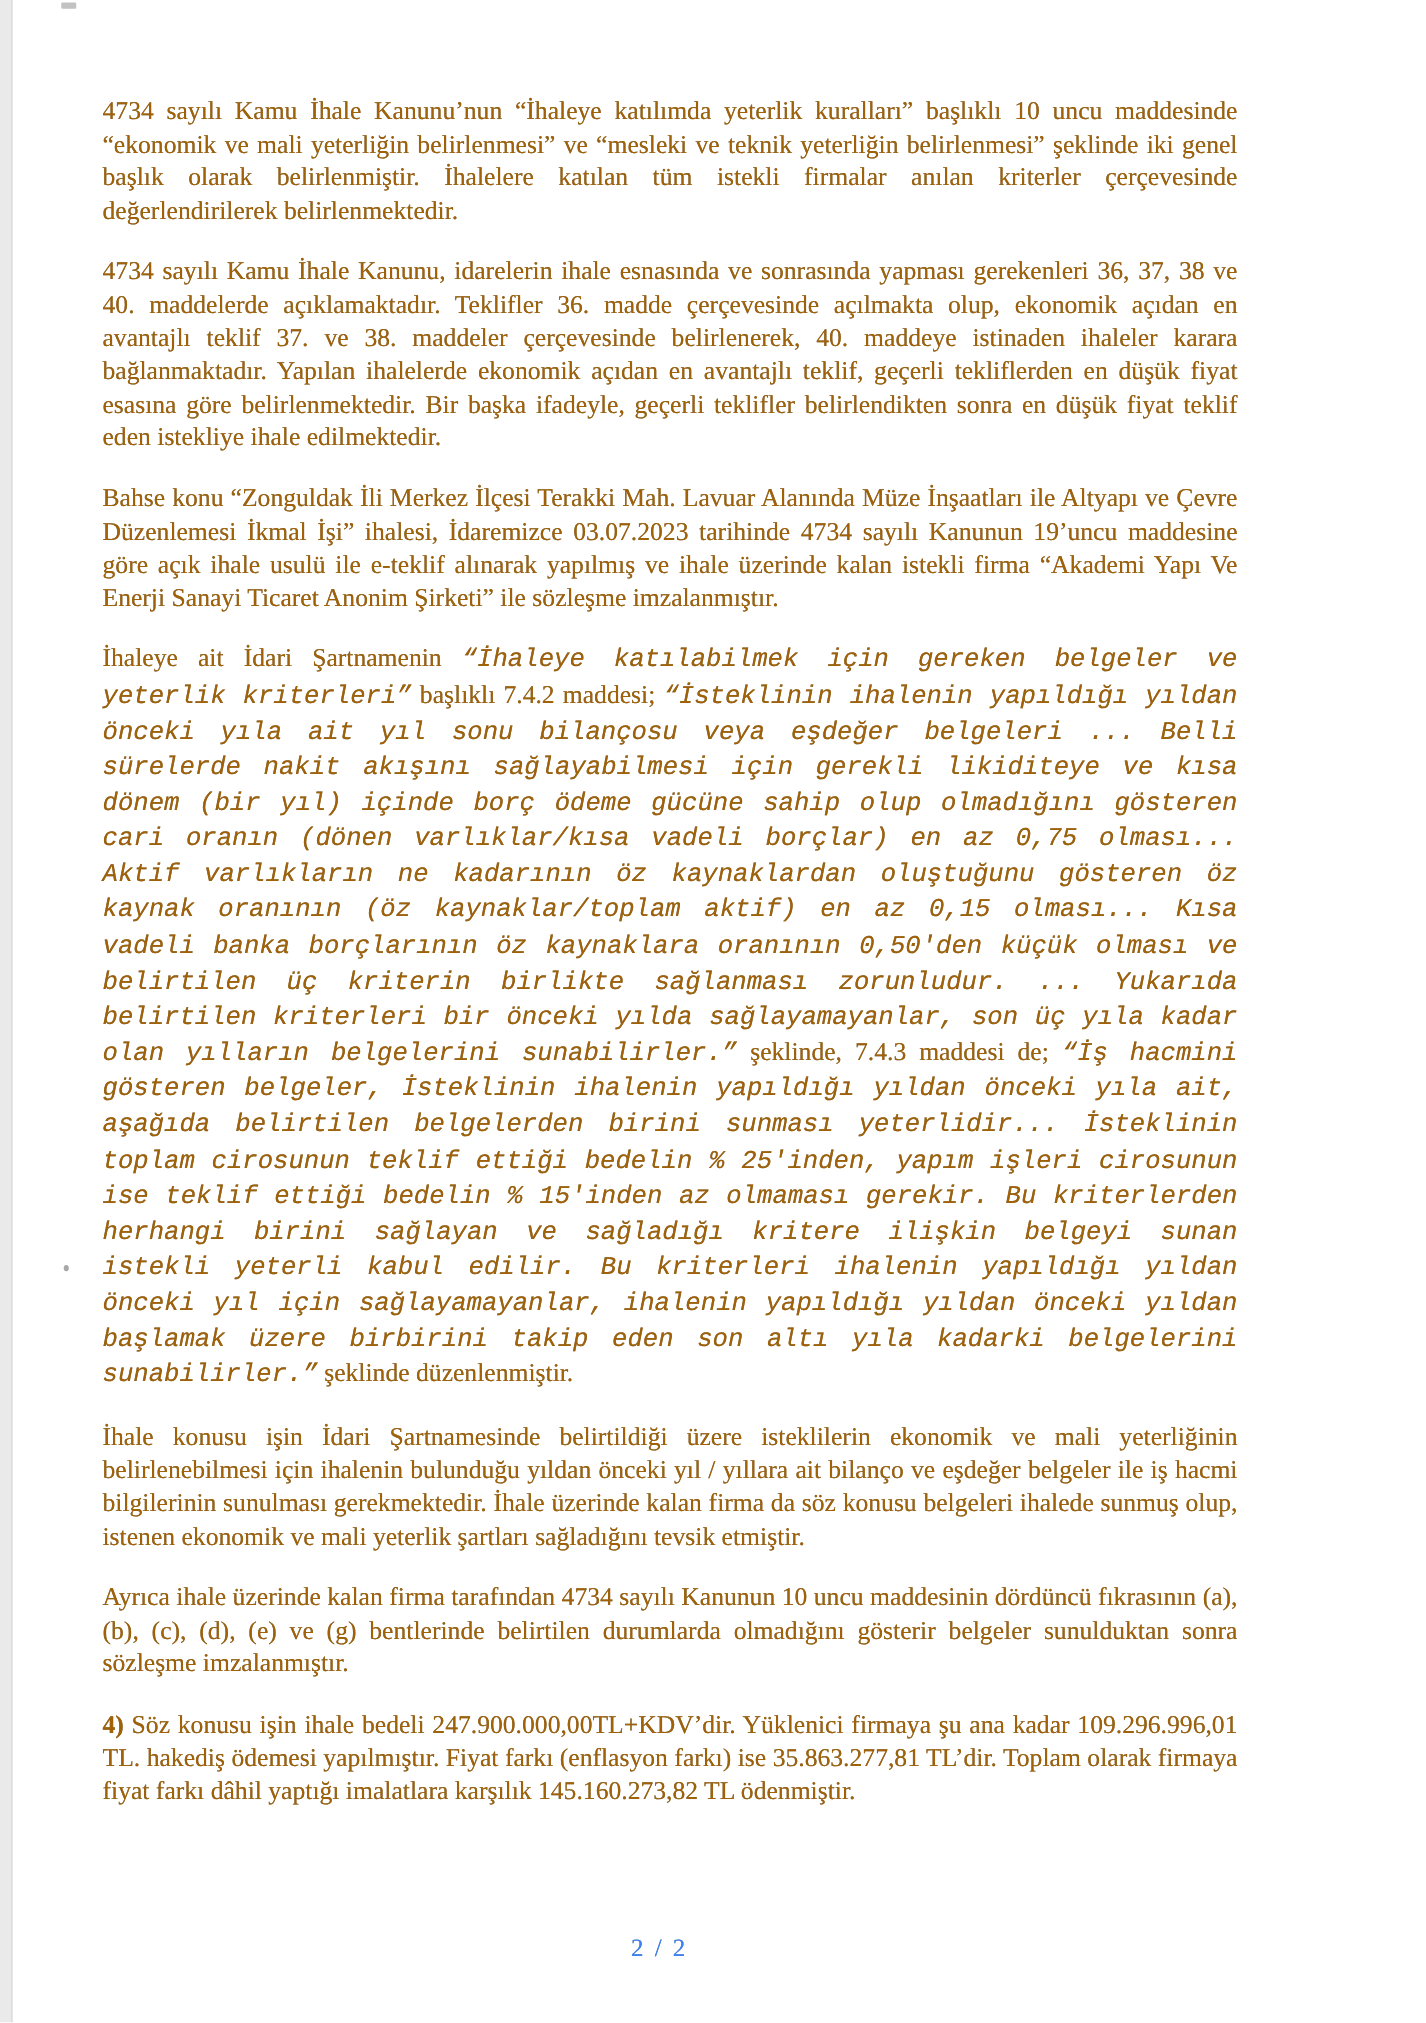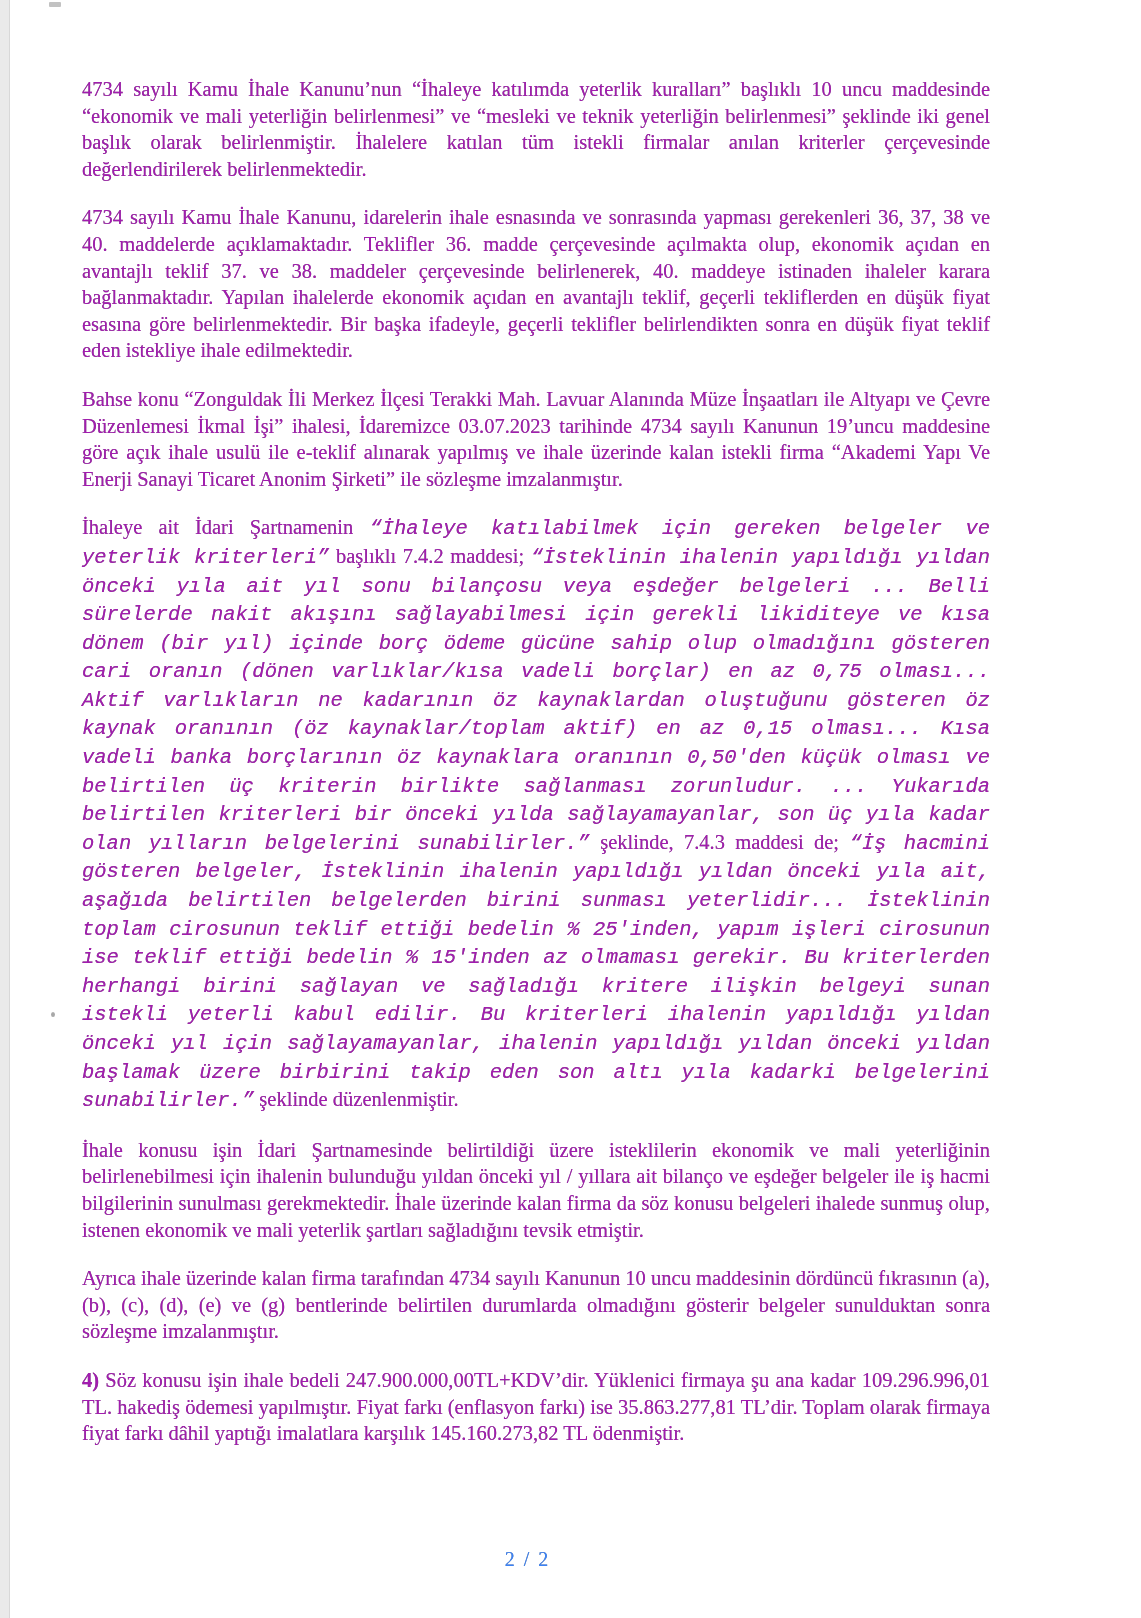--- a/index.html
+++ b/index.html
@@ -41,21 +41,21 @@
     height: 5px;
     background: #6e6e6e;
     opacity: 0.6;
     border-radius: 50%;
   }
   .content {
     position: absolute;
     left: 82px;
     top: 76px;
     width: 908px;
-    color: #a21caf;
+    color: #a16207;
     font-size: 20.5px;
     line-height: 26.6px;
     text-align: justify;
     text-shadow: 0 0 0.5px rgba(20,20,20,0.55);
   }
   .para {
     margin: 0 0 22px 0;
     padding: 0;
   }
   .seg-normal { font-style: normal; font-weight: normal; }

